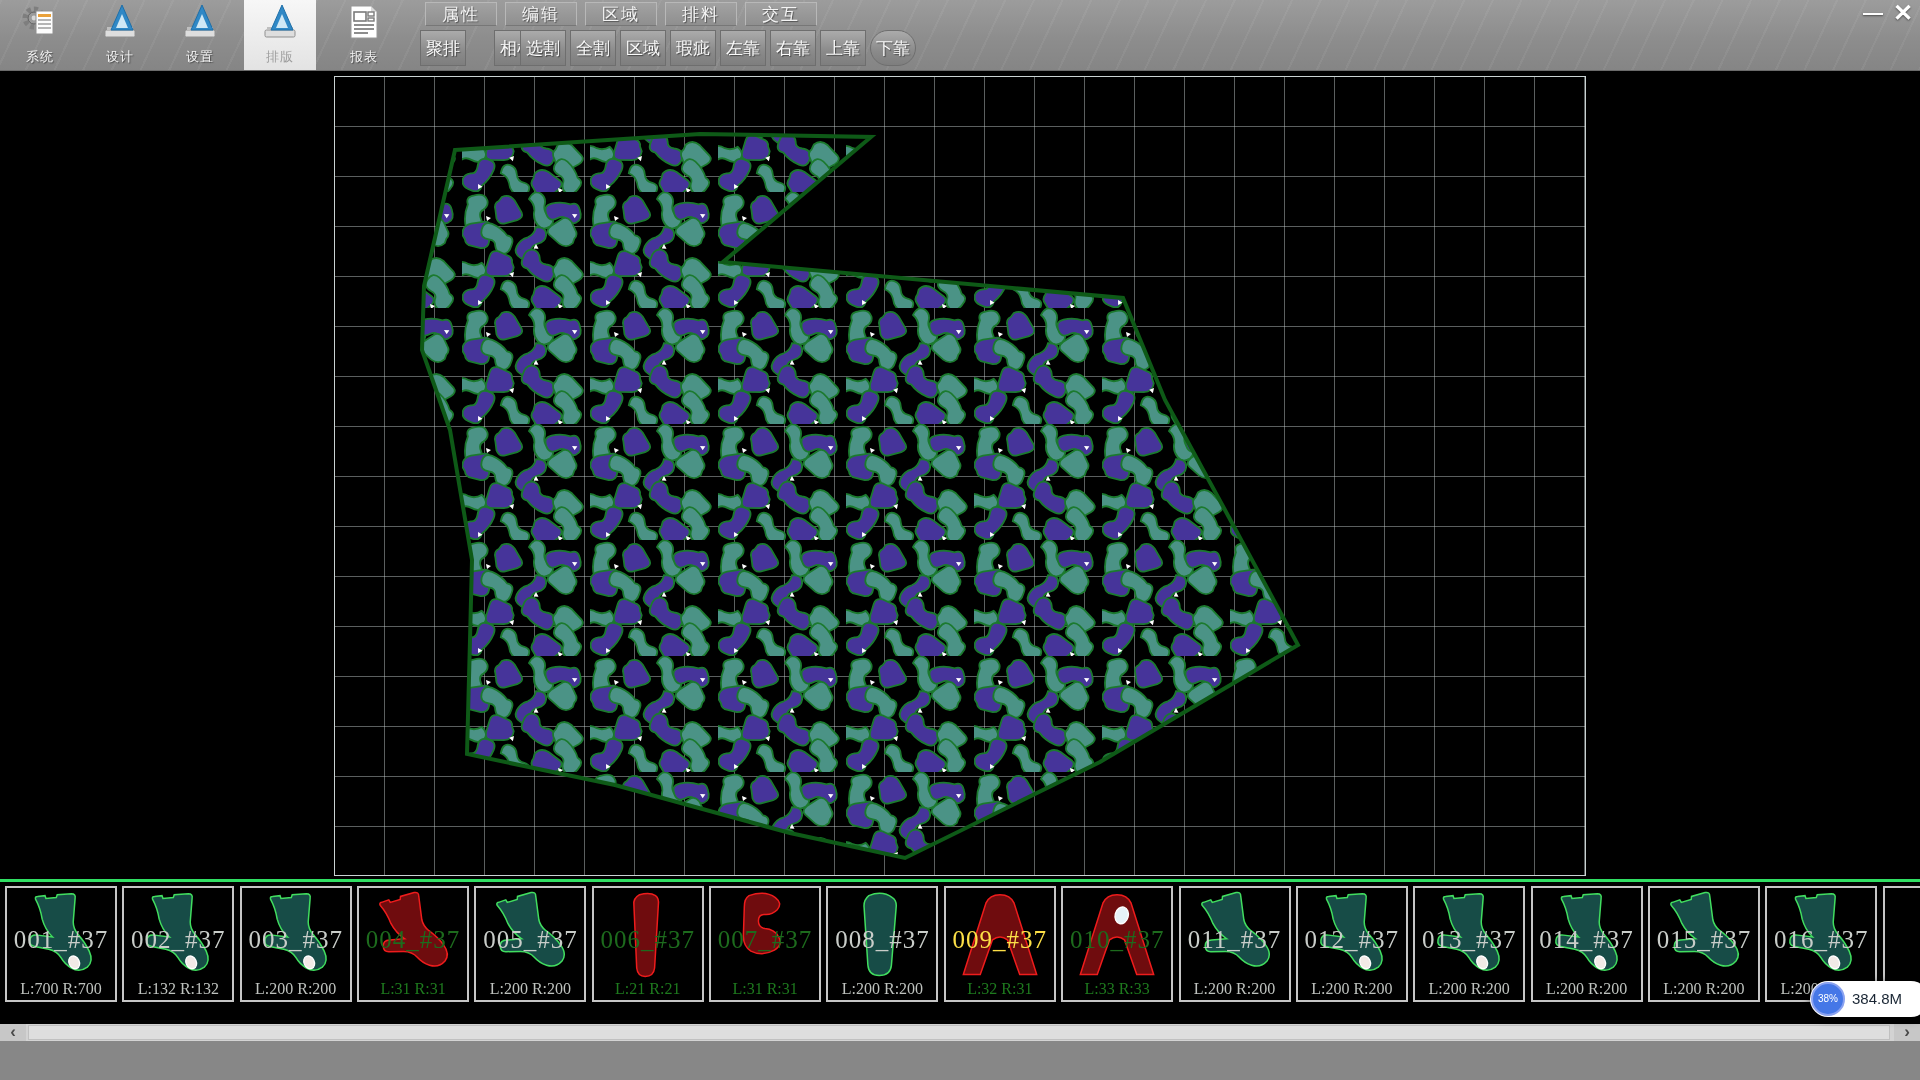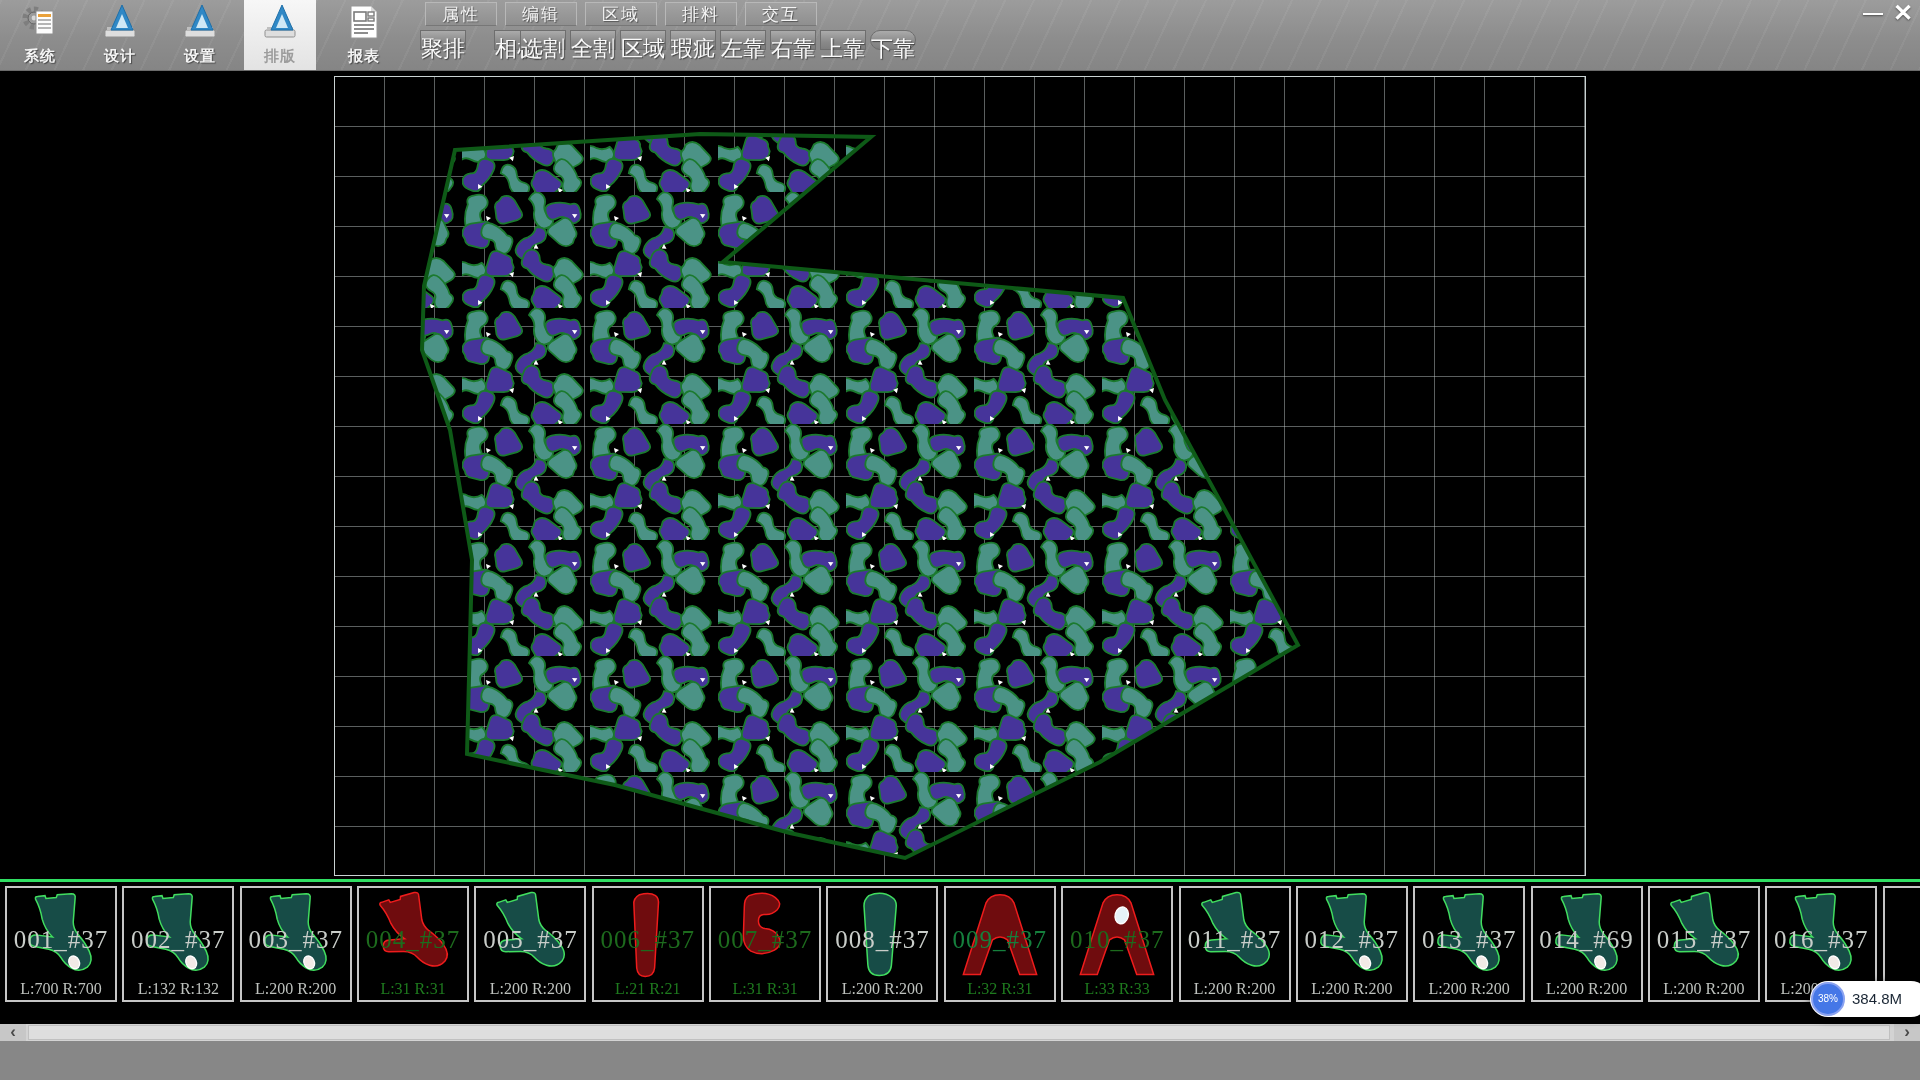--- a/index.html
+++ b/index.html
@@ -9,29 +9,29 @@
   
   .titlebar{position:absolute;left:0;top:0;width:1920px;height:70px;
     background:linear-gradient(#9c9c9c,#8d8d8d 55%,#858585);
     border-bottom:1px solid #6a6a6a;z-index:20;}
   .titlebar::after{content:"";position:absolute;inset:0;pointer-events:none;
     background:repeating-linear-gradient(115deg,rgba(255,255,255,.055) 0 2px,transparent 2px 26px);}
   .tab{position:absolute;top:0;width:72px;height:70px;cursor:default;z-index:2;text-align:center;}
   .tab.selected{background:linear-gradient(#f7f7f7,#e3e3e3);}
   .tab-icon{position:absolute;left:50%;top:3px;width:38px;height:38px;margin-left:-19px;display:block;}
   .tab-icon svg{width:38px;height:38px;}
-  .tab-label{position:absolute;left:0;right:0;bottom:4px;font-size:15px;color:#f4f4f4;
-    text-shadow:1px 1px 1px rgba(40,40,40,.65);letter-spacing:1px;font-weight:bold;}
+  .tab-label{position:absolute;left:0;right:0;bottom:4px;font-size:13px;color:#f4f4f4;
+    text-shadow:1px 1px 1px rgba(40,40,40,.65);letter-spacing:1px;}
   .tab.selected .tab-label{color:#9d9d9d;text-shadow:none;}
   .menu-btn{position:absolute;top:2px;width:72px;height:24px;line-height:24px;text-align:center;
     font-size:17px;color:#f5f5f5;text-shadow:1px 1px 1px rgba(40,40,40,.6);letter-spacing:2px;
     background:linear-gradient(#a2a2a2,#8f8f8f);border:1px solid #b8b8b8;border-bottom-color:#777;
     box-sizing:border-box;z-index:2;}
-  .tool-btn{position:absolute;top:30px;width:46px;height:20px;line-height:36px;text-align:center;
-    font-size:22px;color:#fafafa;text-shadow:1px 1px 1px rgba(40,40,40,.7);
+  .tool-btn{position:absolute;top:30px;width:46px;height:36px;line-height:36px;text-align:center;
+    font-size:17px;color:#fafafa;text-shadow:1px 1px 1px rgba(40,40,40,.7);
     background:linear-gradient(#ababab,#8a8a8a 60%,#7e7e7e);border:1px solid #6e6e6e;
     box-sizing:border-box;z-index:2;}
   .win-btn{position:absolute;top:0;height:28px;color:#fff;z-index:3;text-align:center;cursor:default;}
   .win-min{left:1860px;width:26px;font-size:20px;font-weight:bold;line-height:24px;
     text-shadow:0 1px 2px rgba(0,0,0,.5);}
   .win-close{left:1888px;width:30px;font-size:24px;font-weight:bold;line-height:26px;
     text-shadow:0 1px 2px rgba(0,0,0,.5);}
 
   
   .canvas-svg{position:absolute;left:334px;top:76px;z-index:1;}
@@ -268,21 +268,21 @@
         </svg>
         <div class="thumb-label" style="color:#c9cdc9">008_#37</div>
         <div class="thumb-sizes" style="color:#bec2be">L:200 R:200</div>
       </div>
       <div class="thumb" style="left: 943.8px;">
         <svg class="thumb-svg" viewBox="0 0 100 100">
           <g transform="">
             <path d="M11,90 L35,14 Q39,5 50,5 Q61,5 65,14 L89,90 L71,90 L58,53 Q50,47 42,53 L29,90 Z" fill="#6f0c0e" stroke="#ee1c1c" stroke-width="1.6"></path>
           </g>
         </svg>
-        <div class="thumb-label" style="color:#15803d">009_#37</div>
+        <div class="thumb-label" style="color:#fde047">009_#37</div>
         <div class="thumb-sizes" style="color:#1e7a1e">L:32 R:31</div>
       </div>
       <div class="thumb" style="left: 1061.15px;">
         <svg class="thumb-svg" viewBox="0 0 100 100">
           <g transform="">
             <path d="M11,90 L35,14 Q39,5 50,5 Q61,5 65,14 L89,90 L71,90 L58,53 Q50,47 42,53 L29,90 Z" fill="#6f0c0e" stroke="#ee1c1c" stroke-width="1.6"></path>
             <ellipse cx="55" cy="27" rx="7" ry="9" transform="rotate(15 55 27)" fill="#e6f2f8" stroke="#ffffff" stroke-width="1.4"></ellipse>
           </g>
         </svg>
         <div class="thumb-label" style="color:#1d6b1d">010_#37</div>
@@ -317,21 +317,21 @@
         <div class="thumb-label" style="color:#c9cdc9">013_#37</div>
         <div class="thumb-sizes" style="color:#bec2be">L:200 R:200</div>
       </div>
       <div class="thumb" style="left: 1530.55px;">
         <svg class="thumb-svg" viewBox="0 0 100 100">
           <g transform="">
             <path d="M25,7 L33,6 L34,9 L45,8 L46,5 L61,4 Q66,4 65,9 L63,34 Q63,41 68,47 Q76,56 80,65 Q85,76 78,82 Q70,88 61,83 Q54,79 50,72 Q46,65 37,63 L22,60 Q16,59 17,53 Q18,47 25,48 L41,50 Q33,42 30,31 Q28,19 23,10 Q22,7 25,7 Z" fill="#174c47" stroke="#41dd5f" stroke-width="1.6"></path>
             <ellipse cx="64" cy="77" rx="5.5" ry="7" transform="rotate(-25 64 77)" fill="#f1eae6" stroke="#ffffff" stroke-width="1.4"></ellipse>
           </g>
         </svg>
-        <div class="thumb-label" style="color:#c9cdc9">014_#69</div>
+        <div class="thumb-label" style="color:#c9cdc9">014_#37</div>
         <div class="thumb-sizes" style="color:#bec2be">L:200 R:200</div>
       </div>
       <div class="thumb" style="left: 1647.9px;">
         <svg class="thumb-svg" viewBox="0 0 100 100">
           <g transform="rotate(-12 50 50)">
             <path d="M25,7 L33,6 L34,9 L45,8 L46,5 L61,4 Q66,4 65,9 L63,34 Q63,41 68,47 Q76,56 80,65 Q85,76 78,82 Q70,88 61,83 Q54,79 50,72 Q46,65 37,63 L22,60 Q16,59 17,53 Q18,47 25,48 L41,50 Q33,42 30,31 Q28,19 23,10 Q22,7 25,7 Z" fill="#174c47" stroke="#41dd5f" stroke-width="1.6"></path>
           </g>
         </svg>
         <div class="thumb-label" style="color:#c9cdc9">015_#37</div>
         <div class="thumb-sizes" style="color:#bec2be">L:200 R:200</div>

